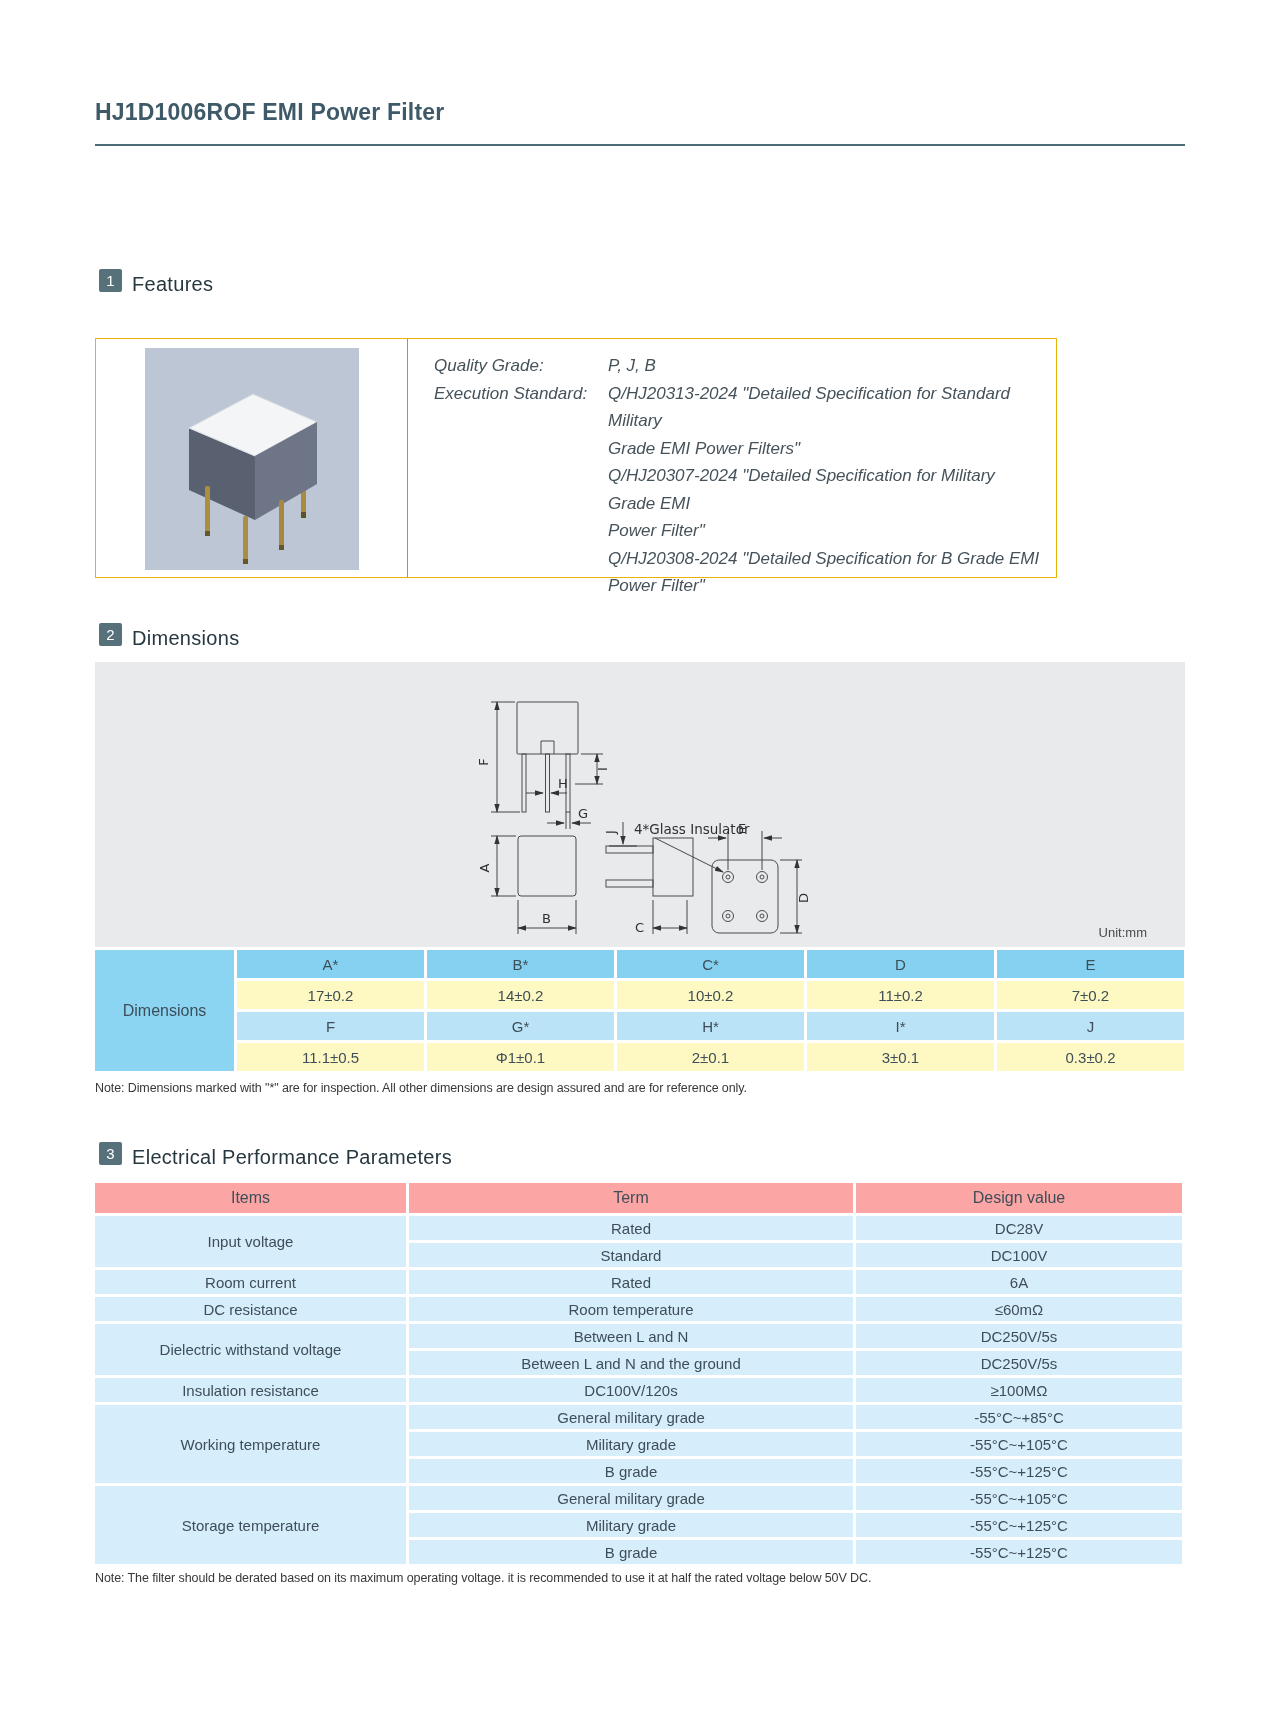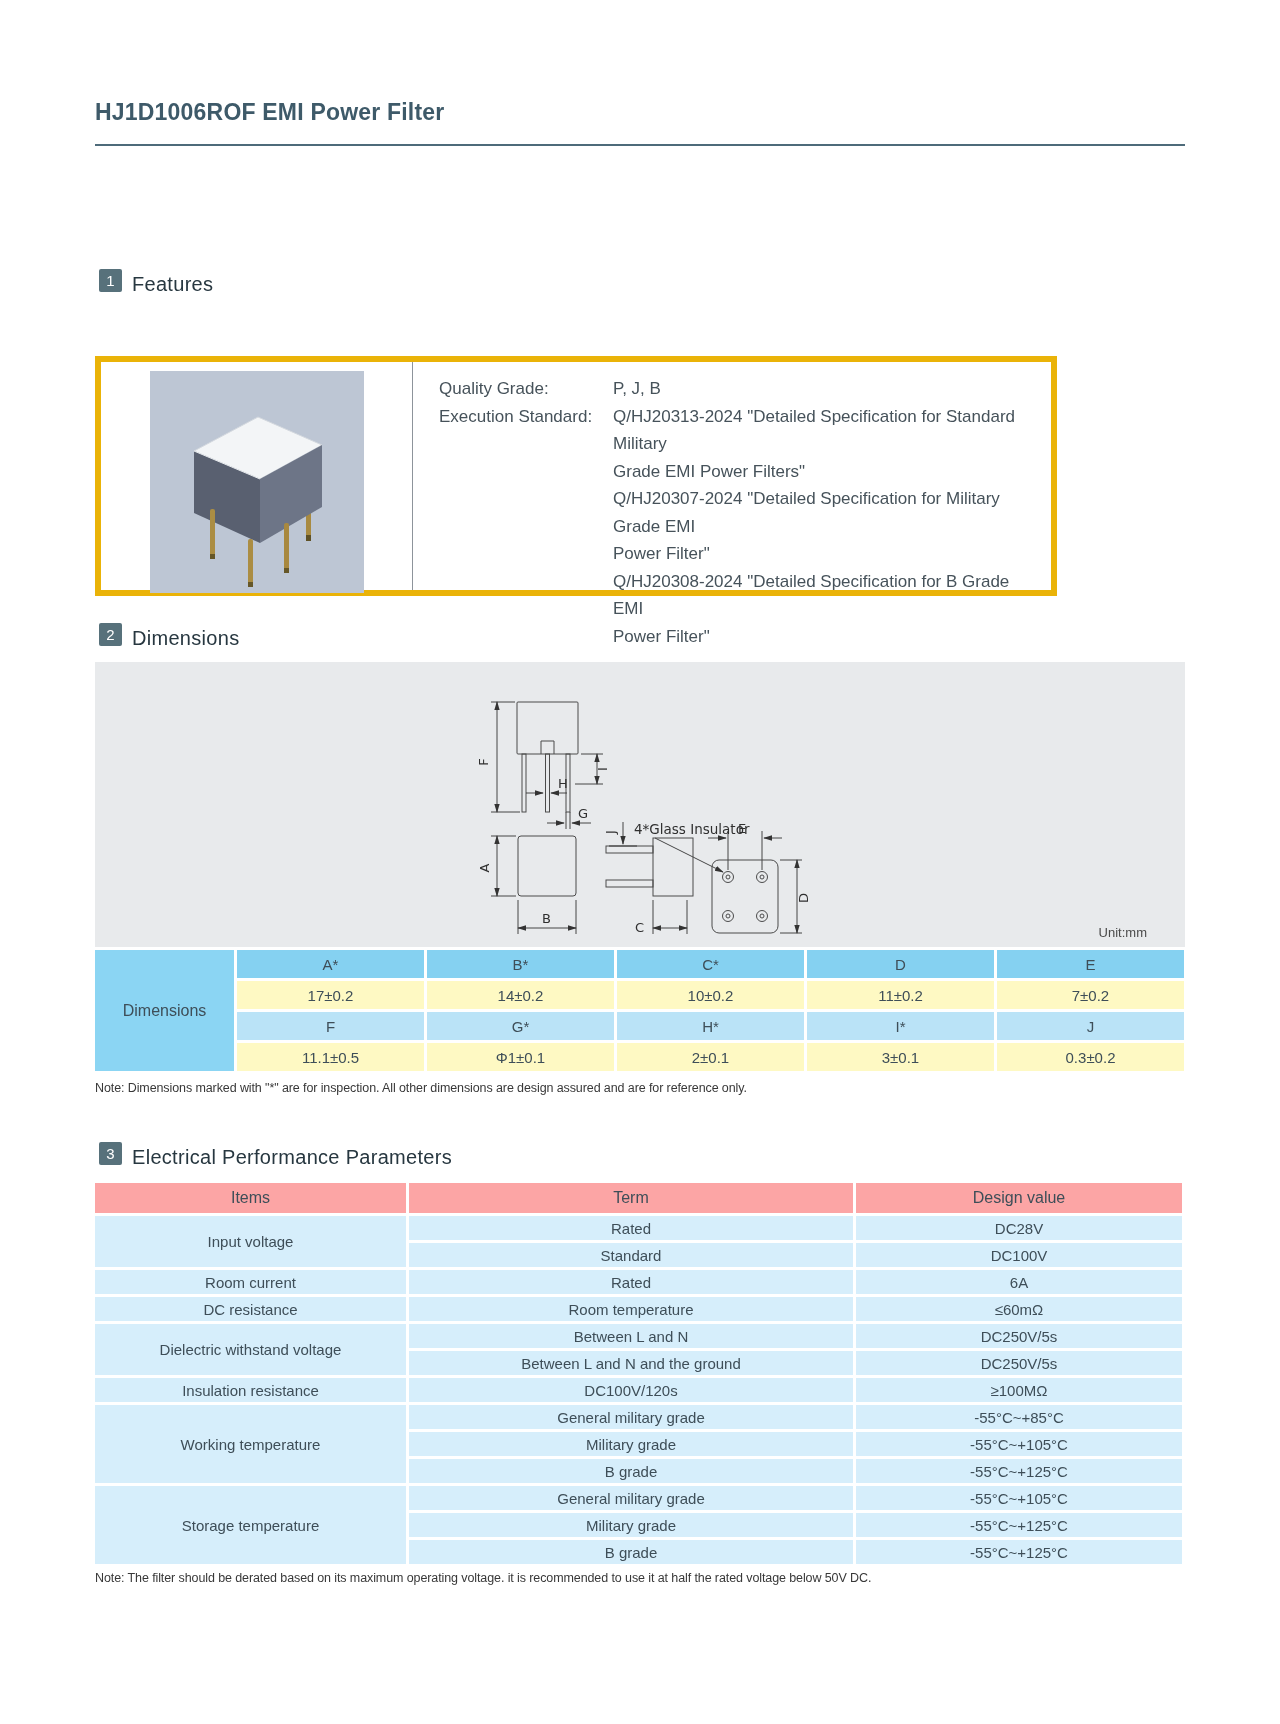--- a/index.html
+++ b/index.html
@@ -15,22 +15,22 @@
   
   .sec-head { position:absolute; left:99px; display:flex; align-items:center; gap:10px; }
   .sec-head.s1 { top:265px; }
   .sec-head.s2 { top:619px; }
   .sec-head.s3 { top:1138px; }
   .sec-num { width:23px; height:23px; background:#57717b; color:#fff; font-size:15px;
              border-radius:2px; display:flex; align-items:center; justify-content:center; }
   .sec-title { font-size:20px; color:#273740; letter-spacing:.3px;margin-top:8px; }
 
   
-  .feat-box { position:absolute; left:95px; top:356px; width:962px; height:240px;
-              border:6px solid #eab308; display:flex; }
+  .feat-box { position:absolute; left:95px; top:338px; width:962px; height:240px;
+              border:1px solid #eab308; display:flex;font-style:italic; }
   .feat-img-cell { width:312px; border-right:1px solid #8d949b; display:flex;
                    justify-content:center; align-items:flex-start; padding-top:9px; }
   .feat-text { flex:1; padding:13px 10px 0 26px; font-size:17px; color:#46525a; }
   .feat-row { display:flex; align-items:flex-start; line-height:27.5px; }
   .feat-label { flex:0 0 174px; }
   .feat-value { flex:1; }
   .feat-multi div { line-height:27.5px; }
 
   
   .draw-area { position:absolute; left:95px; top:662px; width:1090px; height:285px; background:#e8eaec; }

